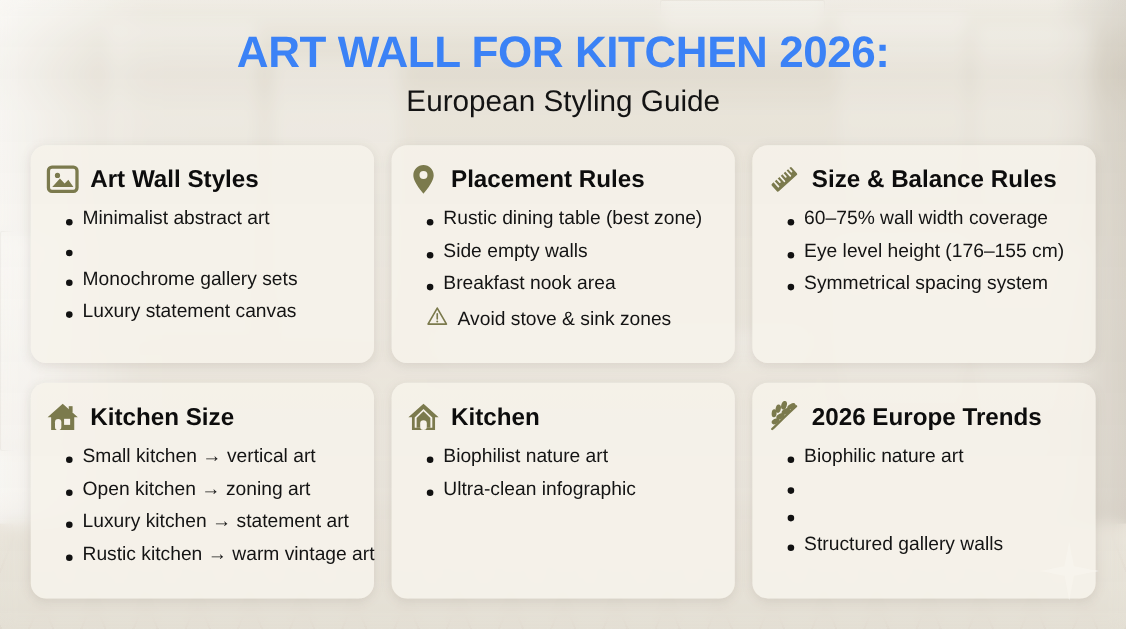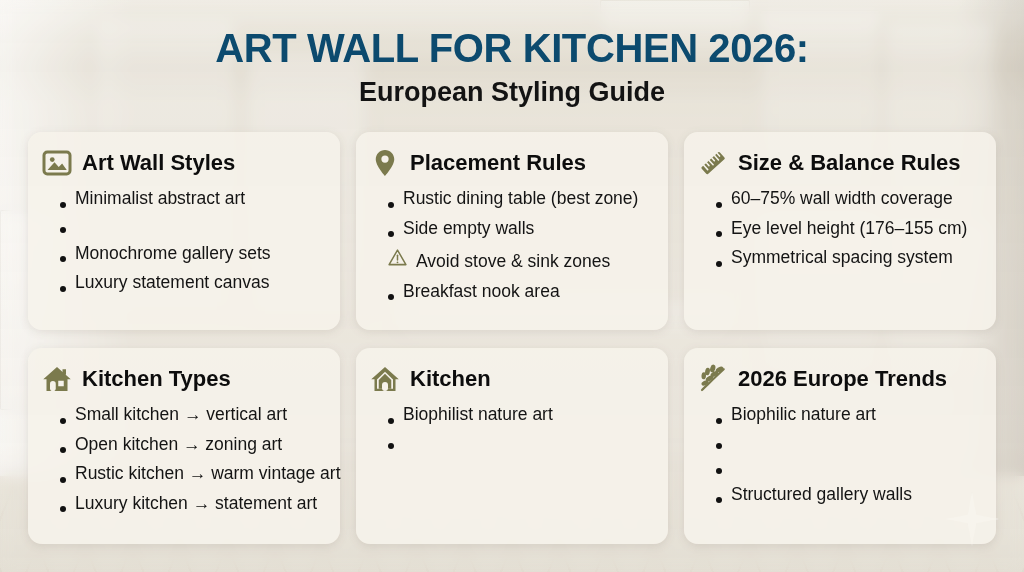--- a/index.html
+++ b/index.html
@@ -58,26 +58,26 @@
     clip-path:polygon(50% 0%, 58% 42%, 100% 50%, 58% 58%, 50% 100%, 42% 58%, 0% 50%, 42% 42%);
     opacity:.92;
     filter:blur(.4px);
   }
 
   
   #header{ position:absolute; top:0; left:0; right:0; text-align:center; }
   #title{
     margin-top:26px;
     font-size:40px; font-weight:700; letter-spacing:-.4px;
-    color:#0c4a6e;
+    color:#3b82f6;
     font-family:"Liberation Sans", sans-serif;
   }
   #subtitle{
     margin-top:6px;
-    font-size:27px; font-weight:700;
+    font-size:27px; font-weight:400;
     color:#131313;
   }
 
   
   #grid{
     position:absolute;
     left:28px; top:132px;
     width:968px; height:416px;
     display:grid;
     grid-template-columns:repeat(3, 312px);
@@ -97,21 +97,21 @@
     margin-bottom:12px;
   }
   .card-title{
     font-size:22px; font-weight:700; color:#0d0d0d;
     white-space:nowrap;
   }
   .icon{ width:30px; height:30px; flex:0 0 30px; display:block; }
 
   ul.bullets{ list-style:none; padding-left:18px; }
   ul.bullets li{
-    display:flex; align-items:flex-end; gap:9px;
+    display:flex; align-items:center; gap:9px;
     font-size:17.5px; color:#141414; line-height:1.00;
     margin-bottom:12px; white-space:nowrap;
   }
   .dot{
     flex:0 0 auto;
     width:6px; height:6px; border-radius:50%;
     background:#111; margin-top:7px;
   }
   .warn{ flex:0 0 auto; width:19px; height:19px; margin-top:-1px; }
   .li-text{ display:block; }
@@ -186,30 +186,30 @@
       <ul class="bullets">
         <li>
           <span class="dot"></span>
           <span class="li-text">Rustic dining table (best zone)</span>
         </li>
         <li>
           <span class="dot"></span>
           <span class="li-text">Side empty walls</span>
         </li>
         <li>
+          <span class="dot"></span>
+          <span class="li-text">Breakfast nook area</span>
+        </li>
+        <li>
           <span><svg class="warn" viewBox="0 0 24 24" xmlns="http://www.w3.org/2000/svg">
             <path d="M12 2.6 L22.6 21 L1.4 21 Z" fill="none" stroke="#7b7a4d" stroke-width="1.9" stroke-linejoin="round"></path>
             <line x1="12" y1="9.2" x2="12" y2="15.2" stroke="#7b7a4d" stroke-width="1.9" stroke-linecap="round"></line>
             <circle cx="12" cy="18.1" r="1.15" fill="#7b7a4d"></circle>
           </svg></span>
           <span class="li-text">Avoid stove &amp; sink zones</span>
-        </li>
-        <li>
-          <span class="dot"></span>
-          <span class="li-text">Breakfast nook area</span>
         </li>
       </ul>
     </div>
     <div class="card">
       <div class="card-head">
         <span>
           <svg class="icon" viewBox="0 0 24 24" xmlns="http://www.w3.org/2000/svg">
             <g transform="rotate(-42 12 12)">
                   <rect x="2.2" y="8.4" width="19.6" height="7.4" rx="1" fill="#7b7a4d"></rect>
                   <g stroke="#f6f2ea" stroke-width="1.25" stroke-linecap="round">
@@ -243,38 +243,38 @@
     <div class="card">
       <div class="card-head">
         <span>
           <svg class="icon" viewBox="0 0 24 24" xmlns="http://www.w3.org/2000/svg">
             <path d="M12 2.4 L23 12.2 L20.4 12.2 L20.4 21.6 L3.6 21.6 L3.6 12.2 L1 12.2 Z" fill="#7b7a4d"></path>
                 <rect x="16.4" y="4.2" width="2.8" height="4.4" fill="#7b7a4d"></rect>
                 <rect x="6.4" y="13.6" width="4.6" height="8" rx="2.3" fill="#f6f2ea"></rect>
                 <rect x="13.0" y="13.4" width="4.4" height="4.4" fill="#f6f2ea"></rect>
           </svg>
         </span>
-        <span class="card-title">Kitchen Types</span>
+        <span class="card-title">Kitchen Size</span>
       </div>
       <ul class="bullets">
         <li>
           <span class="dot"></span>
           <span class="li-text">Small kitchen → vertical art</span>
         </li>
         <li>
           <span class="dot"></span>
           <span class="li-text">Open kitchen → zoning art</span>
         </li>
         <li>
           <span class="dot"></span>
+          <span class="li-text">Luxury kitchen → statement art</span>
+        </li>
+        <li>
+          <span class="dot"></span>
           <span class="li-text">Rustic kitchen → warm vintage art</span>
-        </li>
-        <li>
-          <span class="dot"></span>
-          <span class="li-text">Luxury kitchen → statement art</span>
         </li>
       </ul>
     </div>
     <div class="card">
       <div class="card-head">
         <span>
           <svg class="icon" viewBox="0 0 24 24" xmlns="http://www.w3.org/2000/svg">
             <path d="M12 2.4 L23 12.2 L20.4 12.2 L20.4 21.6 L3.6 21.6 L3.6 12.2 L1 12.2 Z" fill="#7b7a4d"></path>
                 <path d="M12 6.2 L18.4 12.4 L18.4 19.8 L5.6 19.8 L5.6 12.4 Z" fill="#f6f2ea"></path>
                 <path d="M12 7.8 L17 12.8 L17 19.8 L7 19.8 L7 12.8 Z" fill="#7b7a4d"></path>
@@ -283,20 +283,21 @@
         </span>
         <span class="card-title">Kitchen</span>
       </div>
       <ul class="bullets">
         <li>
           <span class="dot"></span>
           <span class="li-text">Biophilist nature art</span>
         </li>
         <li>
           <span class="dot"></span>
+          <span class="li-text">Ultra-clean infographic</span>
         </li>
       </ul>
     </div>
     <div class="card">
       <div class="card-head">
         <span>
           <svg class="icon" viewBox="0 0 24 24" xmlns="http://www.w3.org/2000/svg">
             <g fill="#7b7a4d">
                   <path d="M3.2 20.8 C6.8 17.4 13.4 10.8 20.6 4.2" stroke="#7b7a4d" stroke-width="1.7" fill="none" stroke-linecap="round"></path>
                   <ellipse cx="17.2" cy="4.4" rx="3.3" ry="1.9" transform="rotate(-28 17.2 4.4)"></ellipse>

